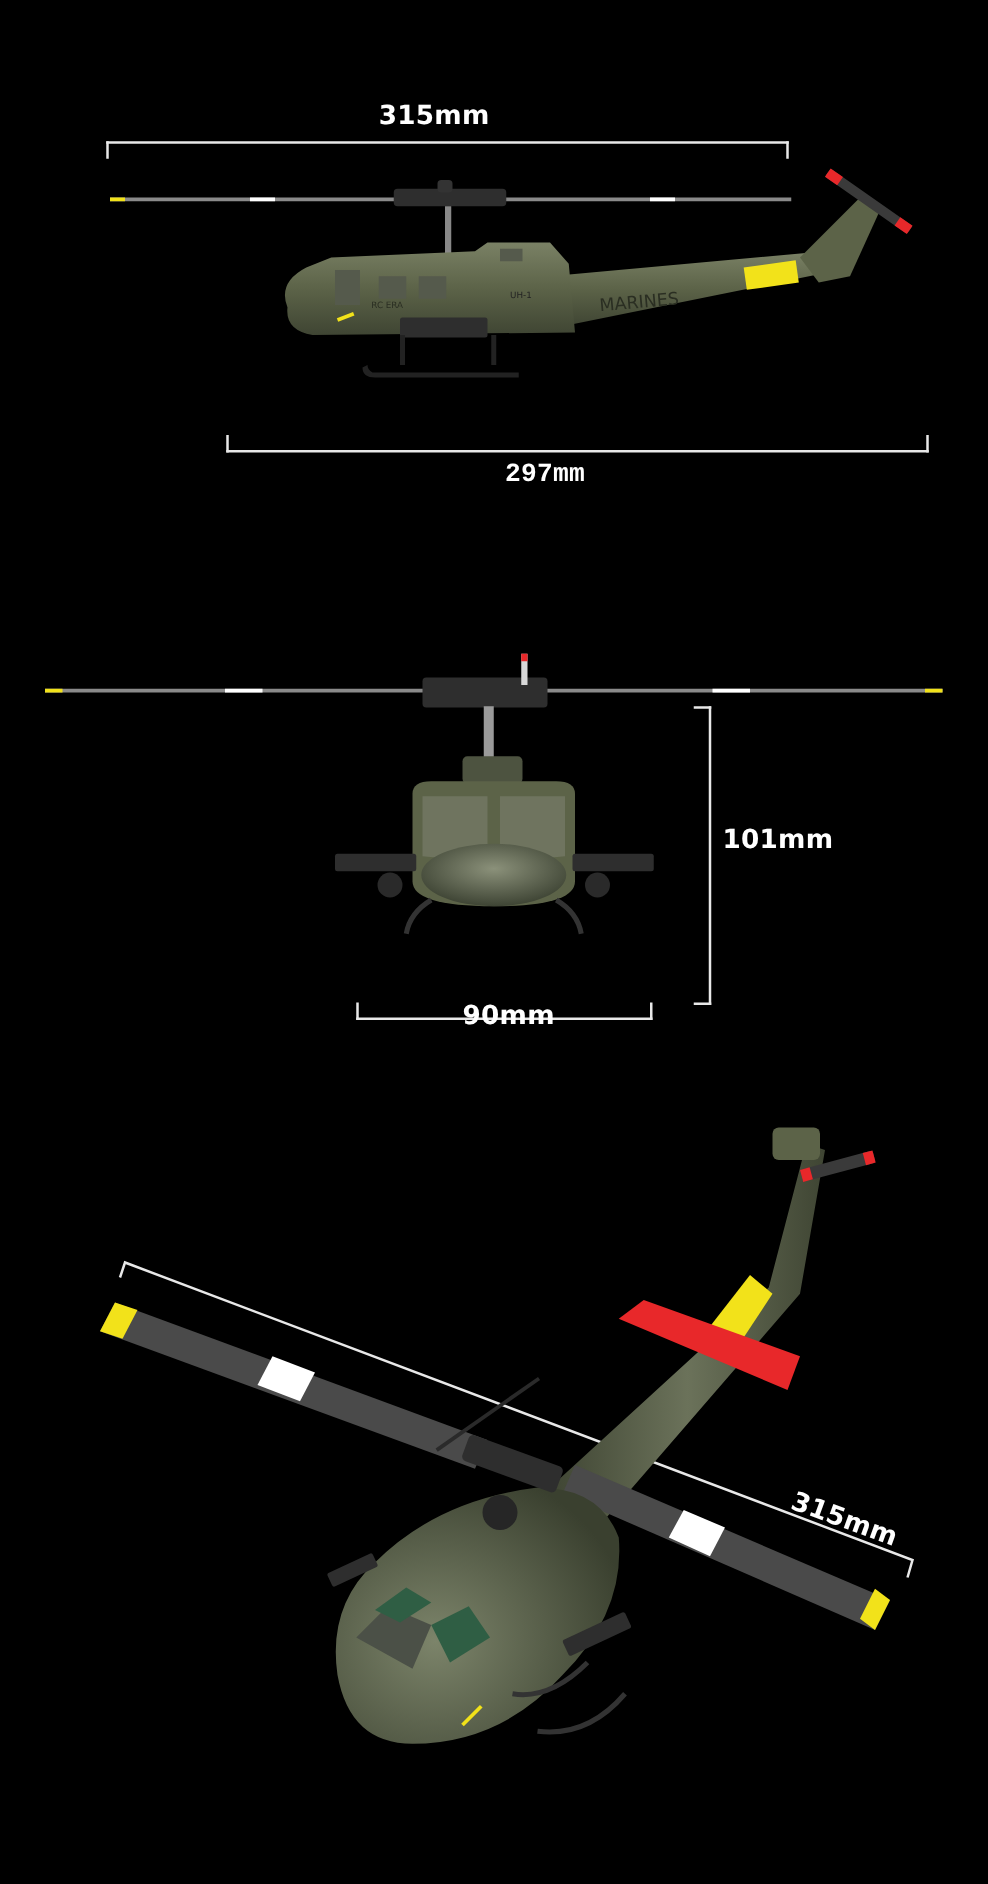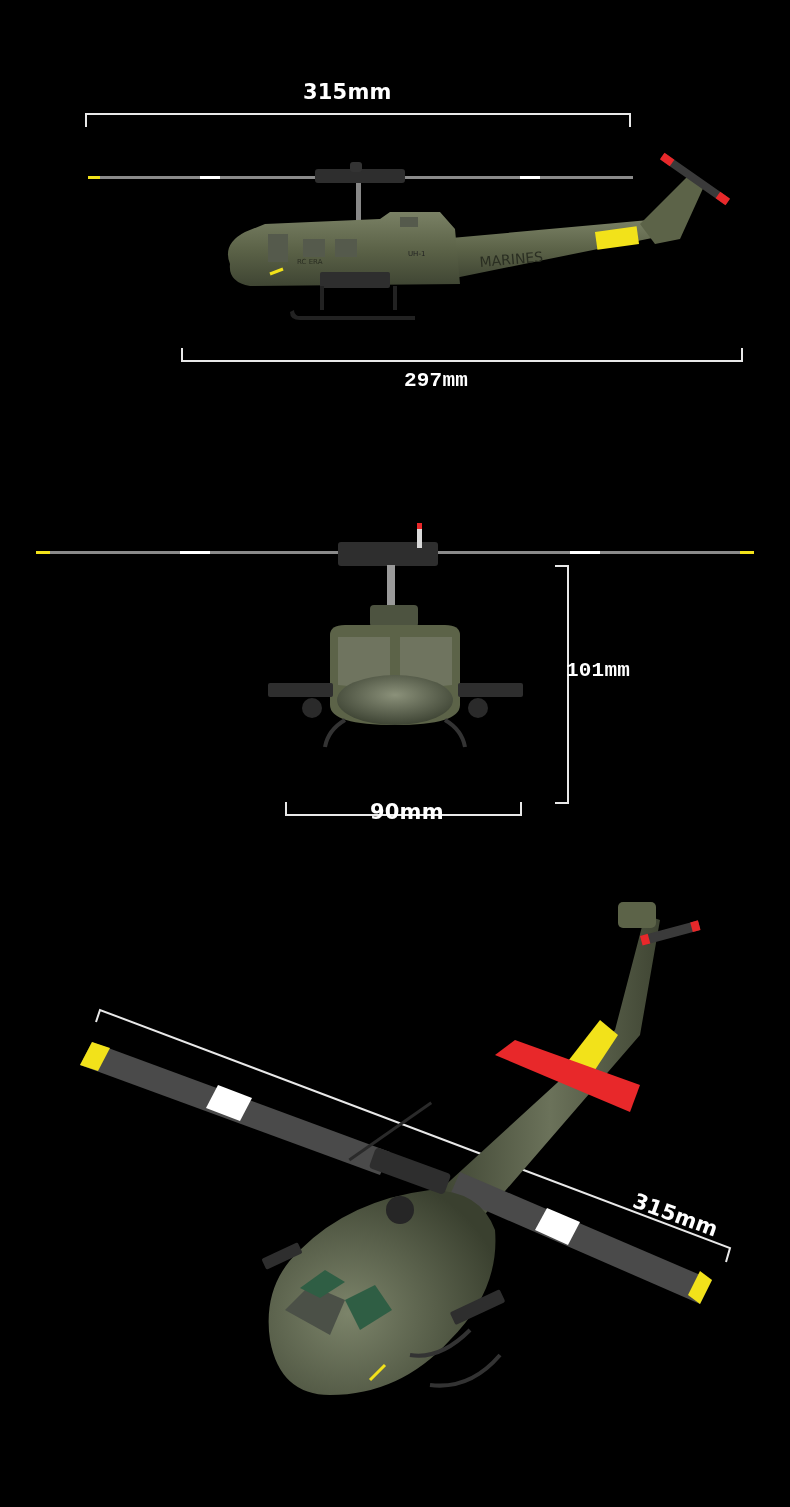--- a/index.html
+++ b/index.html
@@ -8,21 +8,21 @@
   .dim-h { position: absolute; border: 2px solid #e8e8e8; }
   .scene { position: absolute; left: 0; width: 790px; }
   svg { display: block; }
 </style>
 </head>
 <body>
 
 <div class="label" style="left:303px; top:80px;">315mm</div>
 <div class="dim-h" style="left:85px; top:113px; width:542px; height:12px; border-bottom:none;"></div>
 
-<div class="scene" style="top:134px; height:200px;">
+<div class="scene" style="top:116px; height:200px;">
   <svg width="790" height="200" viewBox="0 0 790 200">
     <defs>
       <linearGradient id="bodyG" x1="0" y1="0" x2="0" y2="1">
         <stop offset="0" stop-color="#7a8165"></stop>
         <stop offset="0.5" stop-color="#5c6348"></stop>
         <stop offset="1" stop-color="#3f4533"></stop>
       </linearGradient>
     </defs>
 
     <rect x="88" y="42" width="545" height="3" fill="#8a8a8a"></rect>
@@ -99,21 +99,21 @@
     <rect x="458" y="168" width="65" height="14" rx="2" fill="#2e2e2e"></rect>
     <circle cx="312" cy="193" r="10" fill="#2a2a2a"></circle>
     <circle cx="478" cy="193" r="10" fill="#2a2a2a"></circle>
 
     <path d="M345 205 Q328 215 325 232" stroke="#333" stroke-width="4" fill="none"></path>
     <path d="M445 205 Q462 215 465 232" stroke="#333" stroke-width="4" fill="none"></path>
   </svg>
 </div>
 
 <div class="dim-h" style="left:555px; top:565px; width:12px; height:235px; border-left:none;"></div>
-<div class="label" style="left:566px; top:659px;font-family:Liberation Mono, monospace;">101mm</div>
+<div class="label" style="left:578px; top:659px;">101mm</div>
 
 <div class="dim-h" style="left:285px; top:802px; width:233px; height:12px; border-top:none;"></div>
 <div class="label" style="left:370px; top:800px;">90mm</div>
 
 <div class="scene" style="top:890px; height:617px;">
   <svg width="790" height="617" viewBox="0 0 790 617">
     <defs>
       <linearGradient id="boomG" x1="0" y1="0" x2="1" y2="0">
         <stop offset="0" stop-color="#3f4533"></stop>
         <stop offset="0.5" stop-color="#6b725a"></stop>

